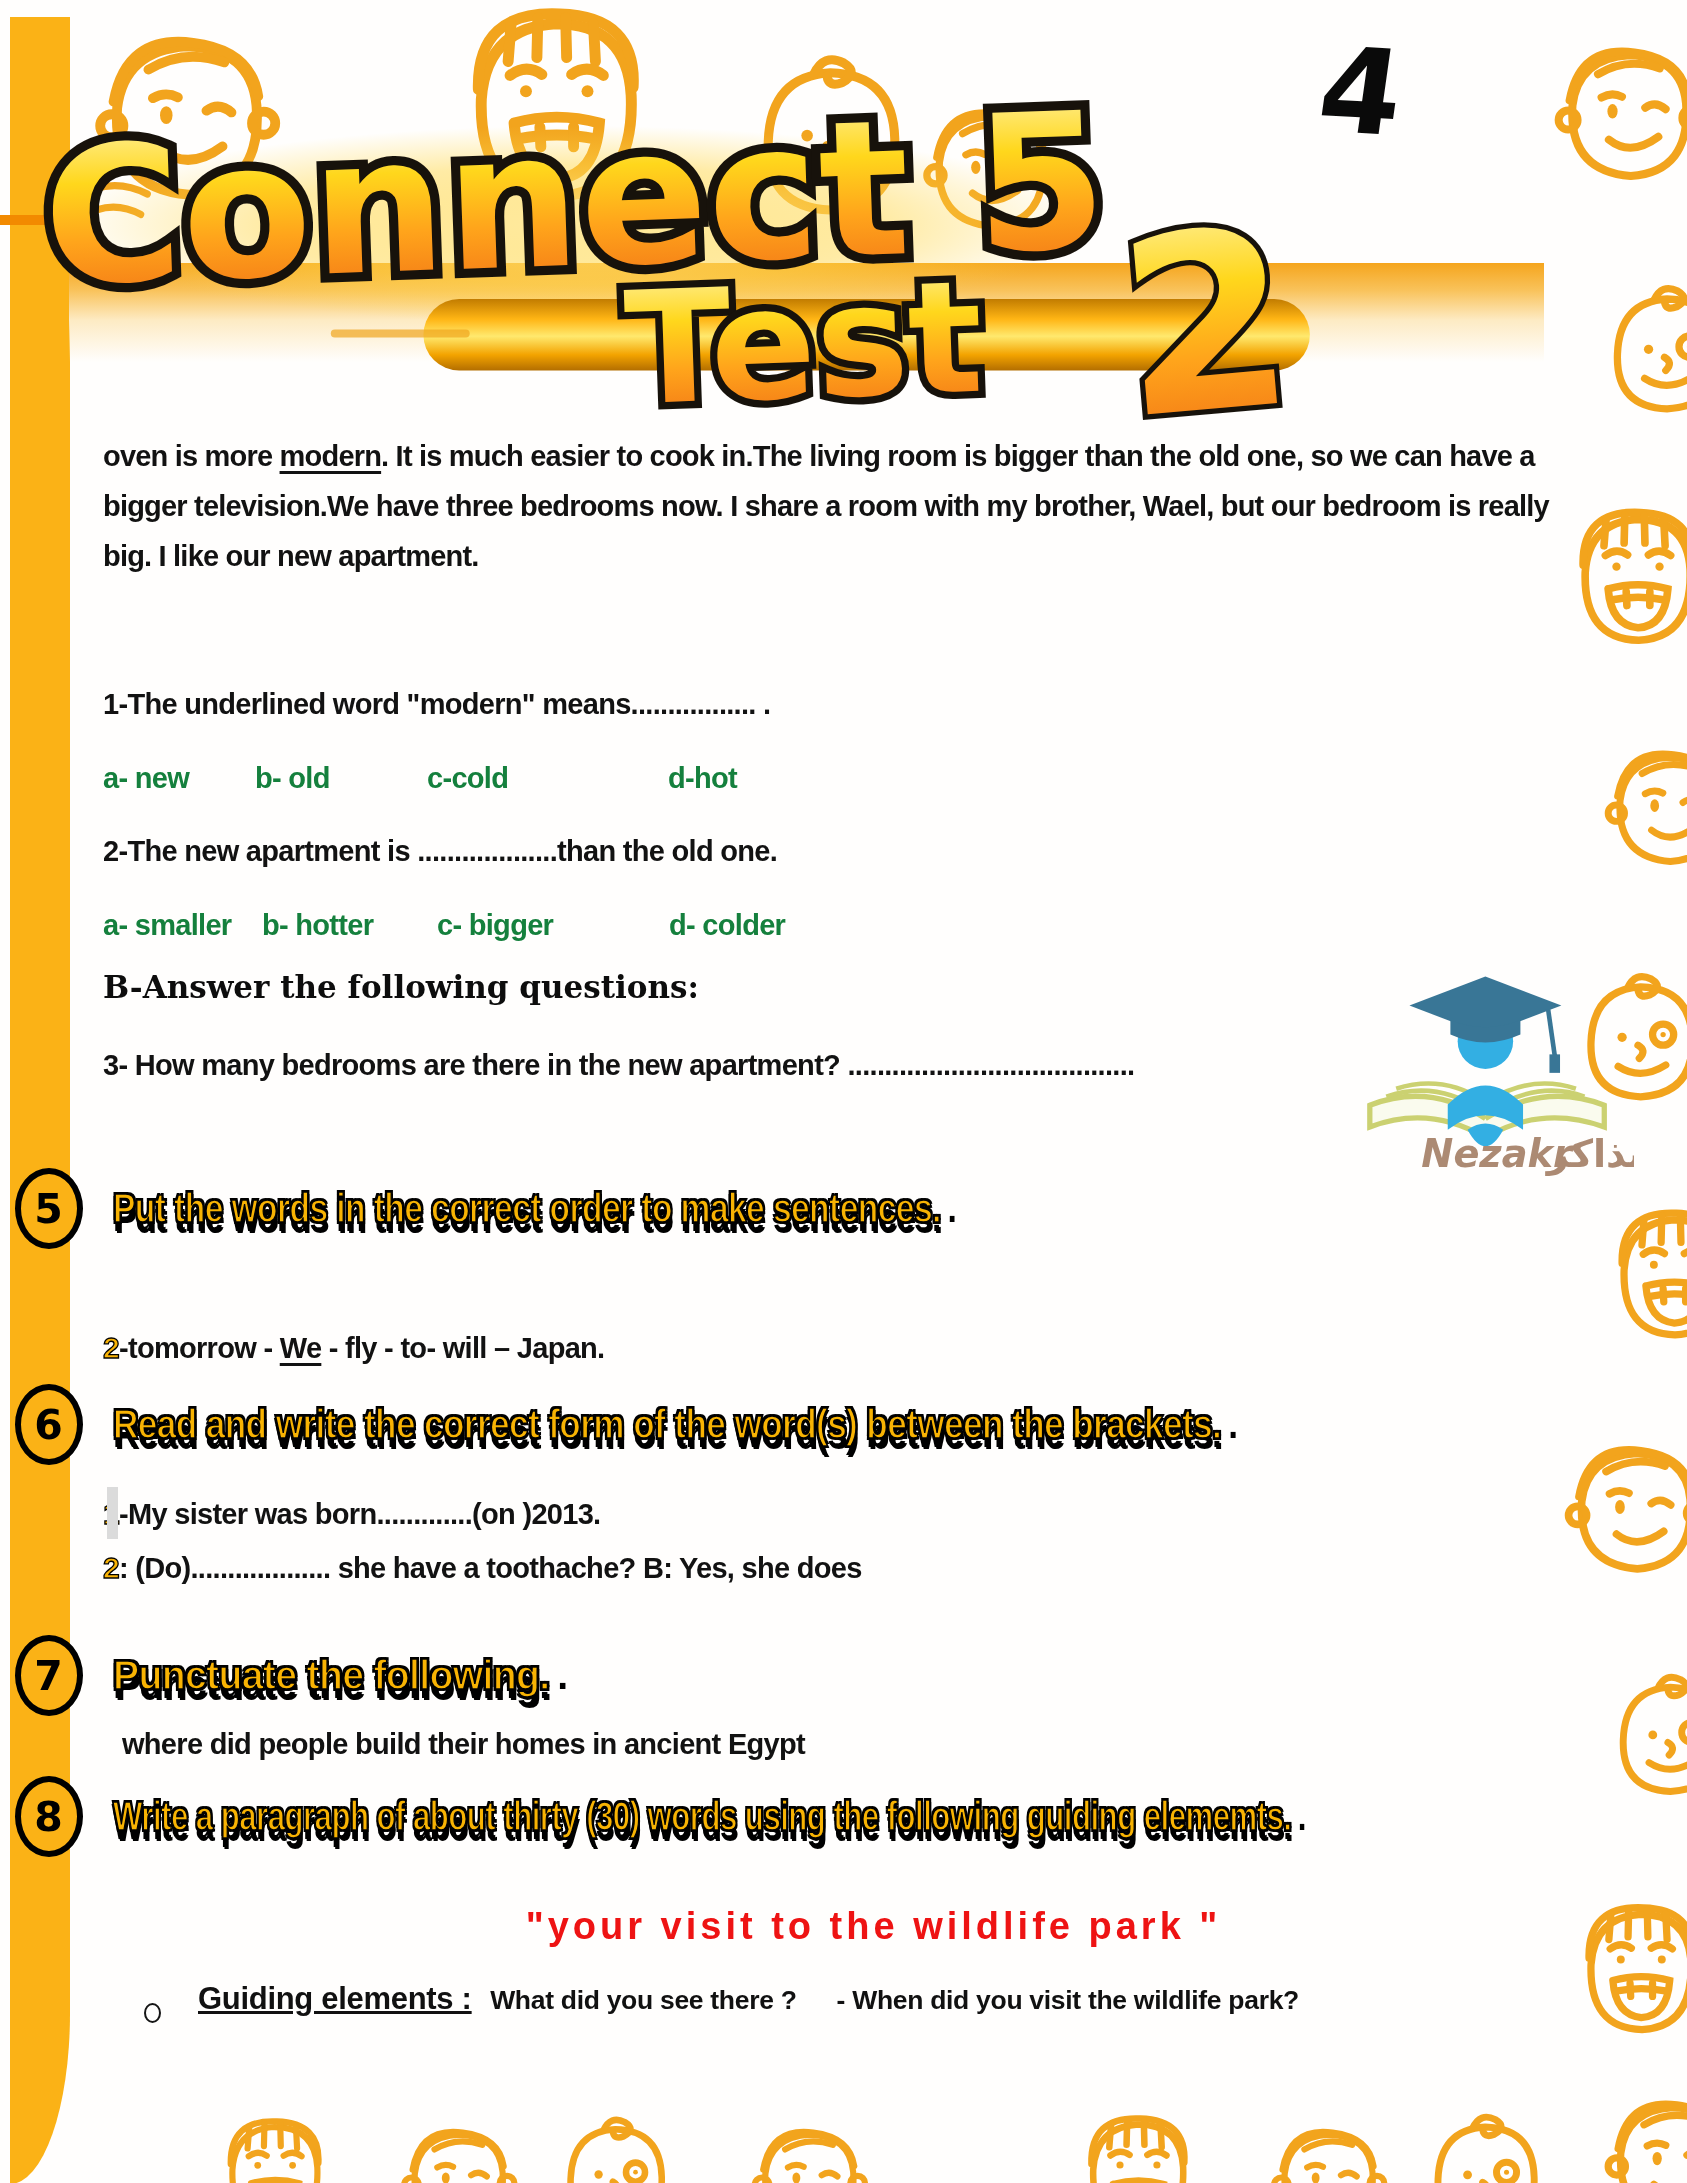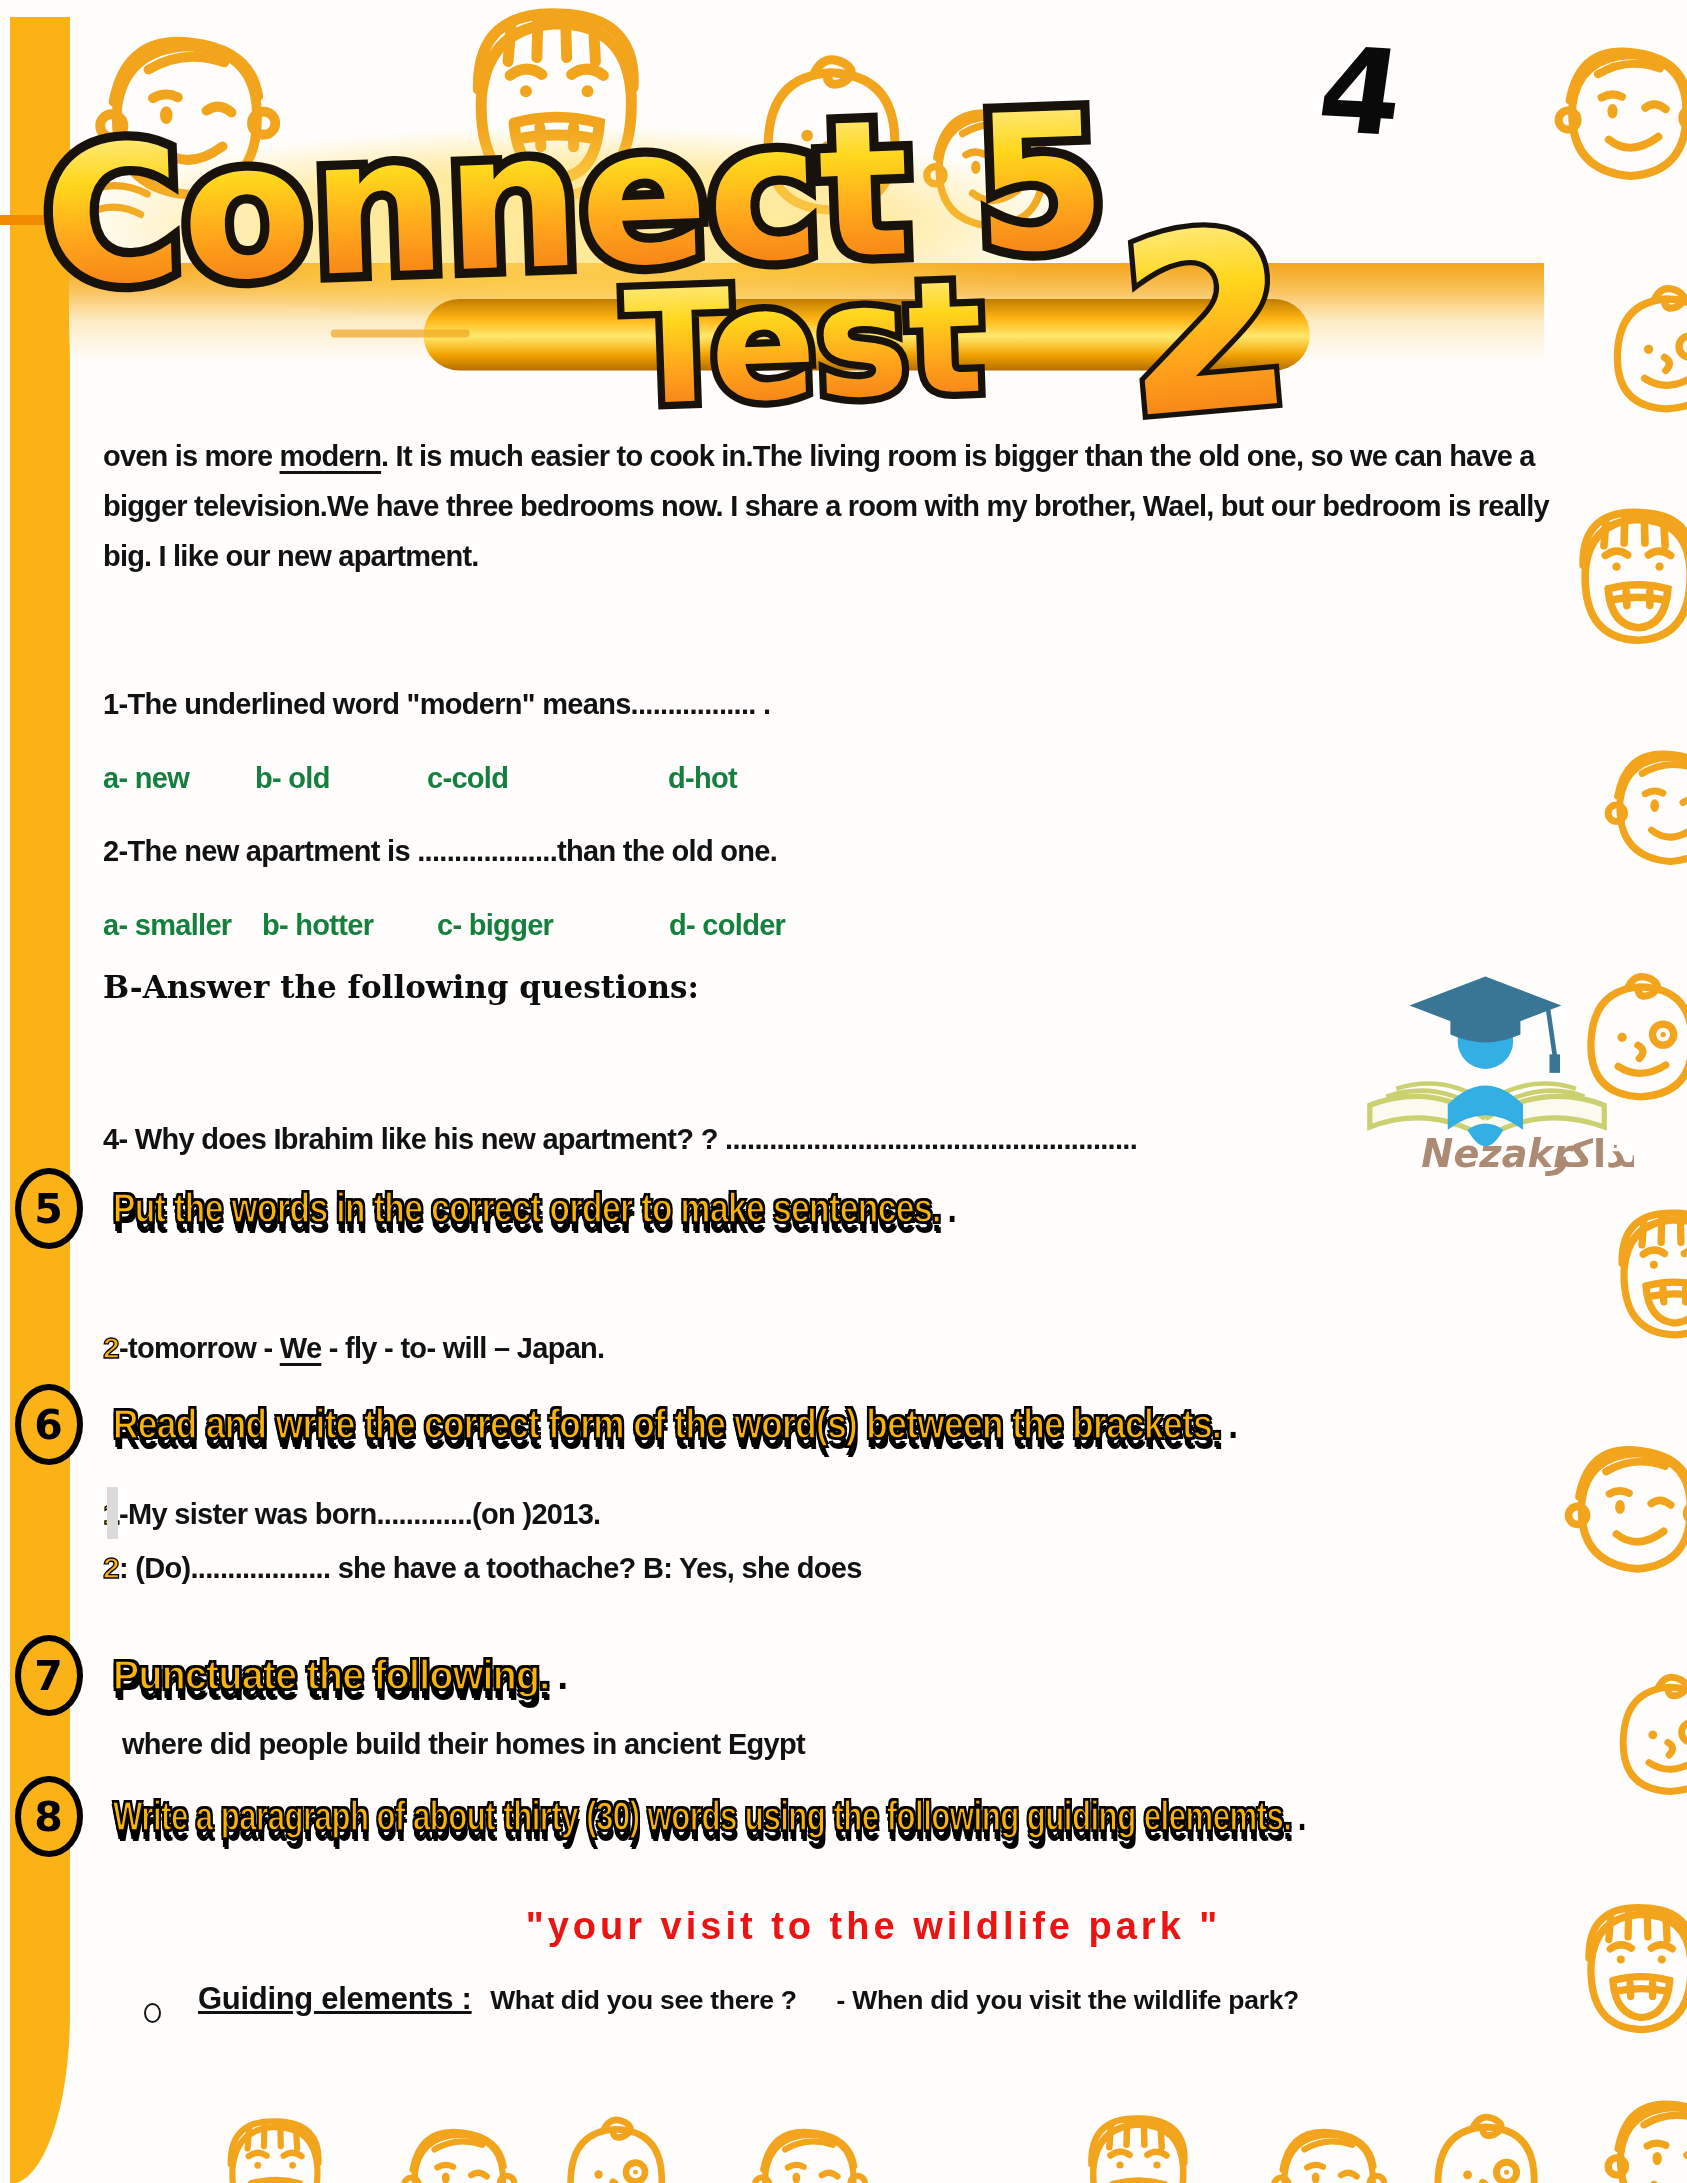--- a/index.html
+++ b/index.html
@@ -196,21 +196,21 @@
 
     <p class="line" style="top:835px">2-The new apartment is ...................than the old one.</p>
     <div class="opts r2" style="top:909px">
       <span>a- smaller</span>
       <span>b- hotter</span>
       <span>c- bigger</span>
       <span>d- colder</span>
     </div>
 
     <h2 class="slab" style="top:969px">B-Answer the following questions:</h2>
-    <p class="line" style="top:1123px">4- Why does Ibrahim like his new apartment? ? ........................................................</p>
+    <p class="line" style="top:1049px">3- How many bedrooms are there in the new apartment? .......................................</p>
 
     <div class="row" style="top:1168px">
       <span class="badge">5</span>
       <span class="ybarwrap s5h">
         <span class="ybar">Put the words in the correct order to make sentences.</span>
         <span class="dot">.</span>
       </span>
     </div>
     <p class="line" style="top:1331px"><span class="inum">2</span><span>-tomorrow - </span><span class="u">We</span><span> - fly - to- will – Japan.</span></p>
 

